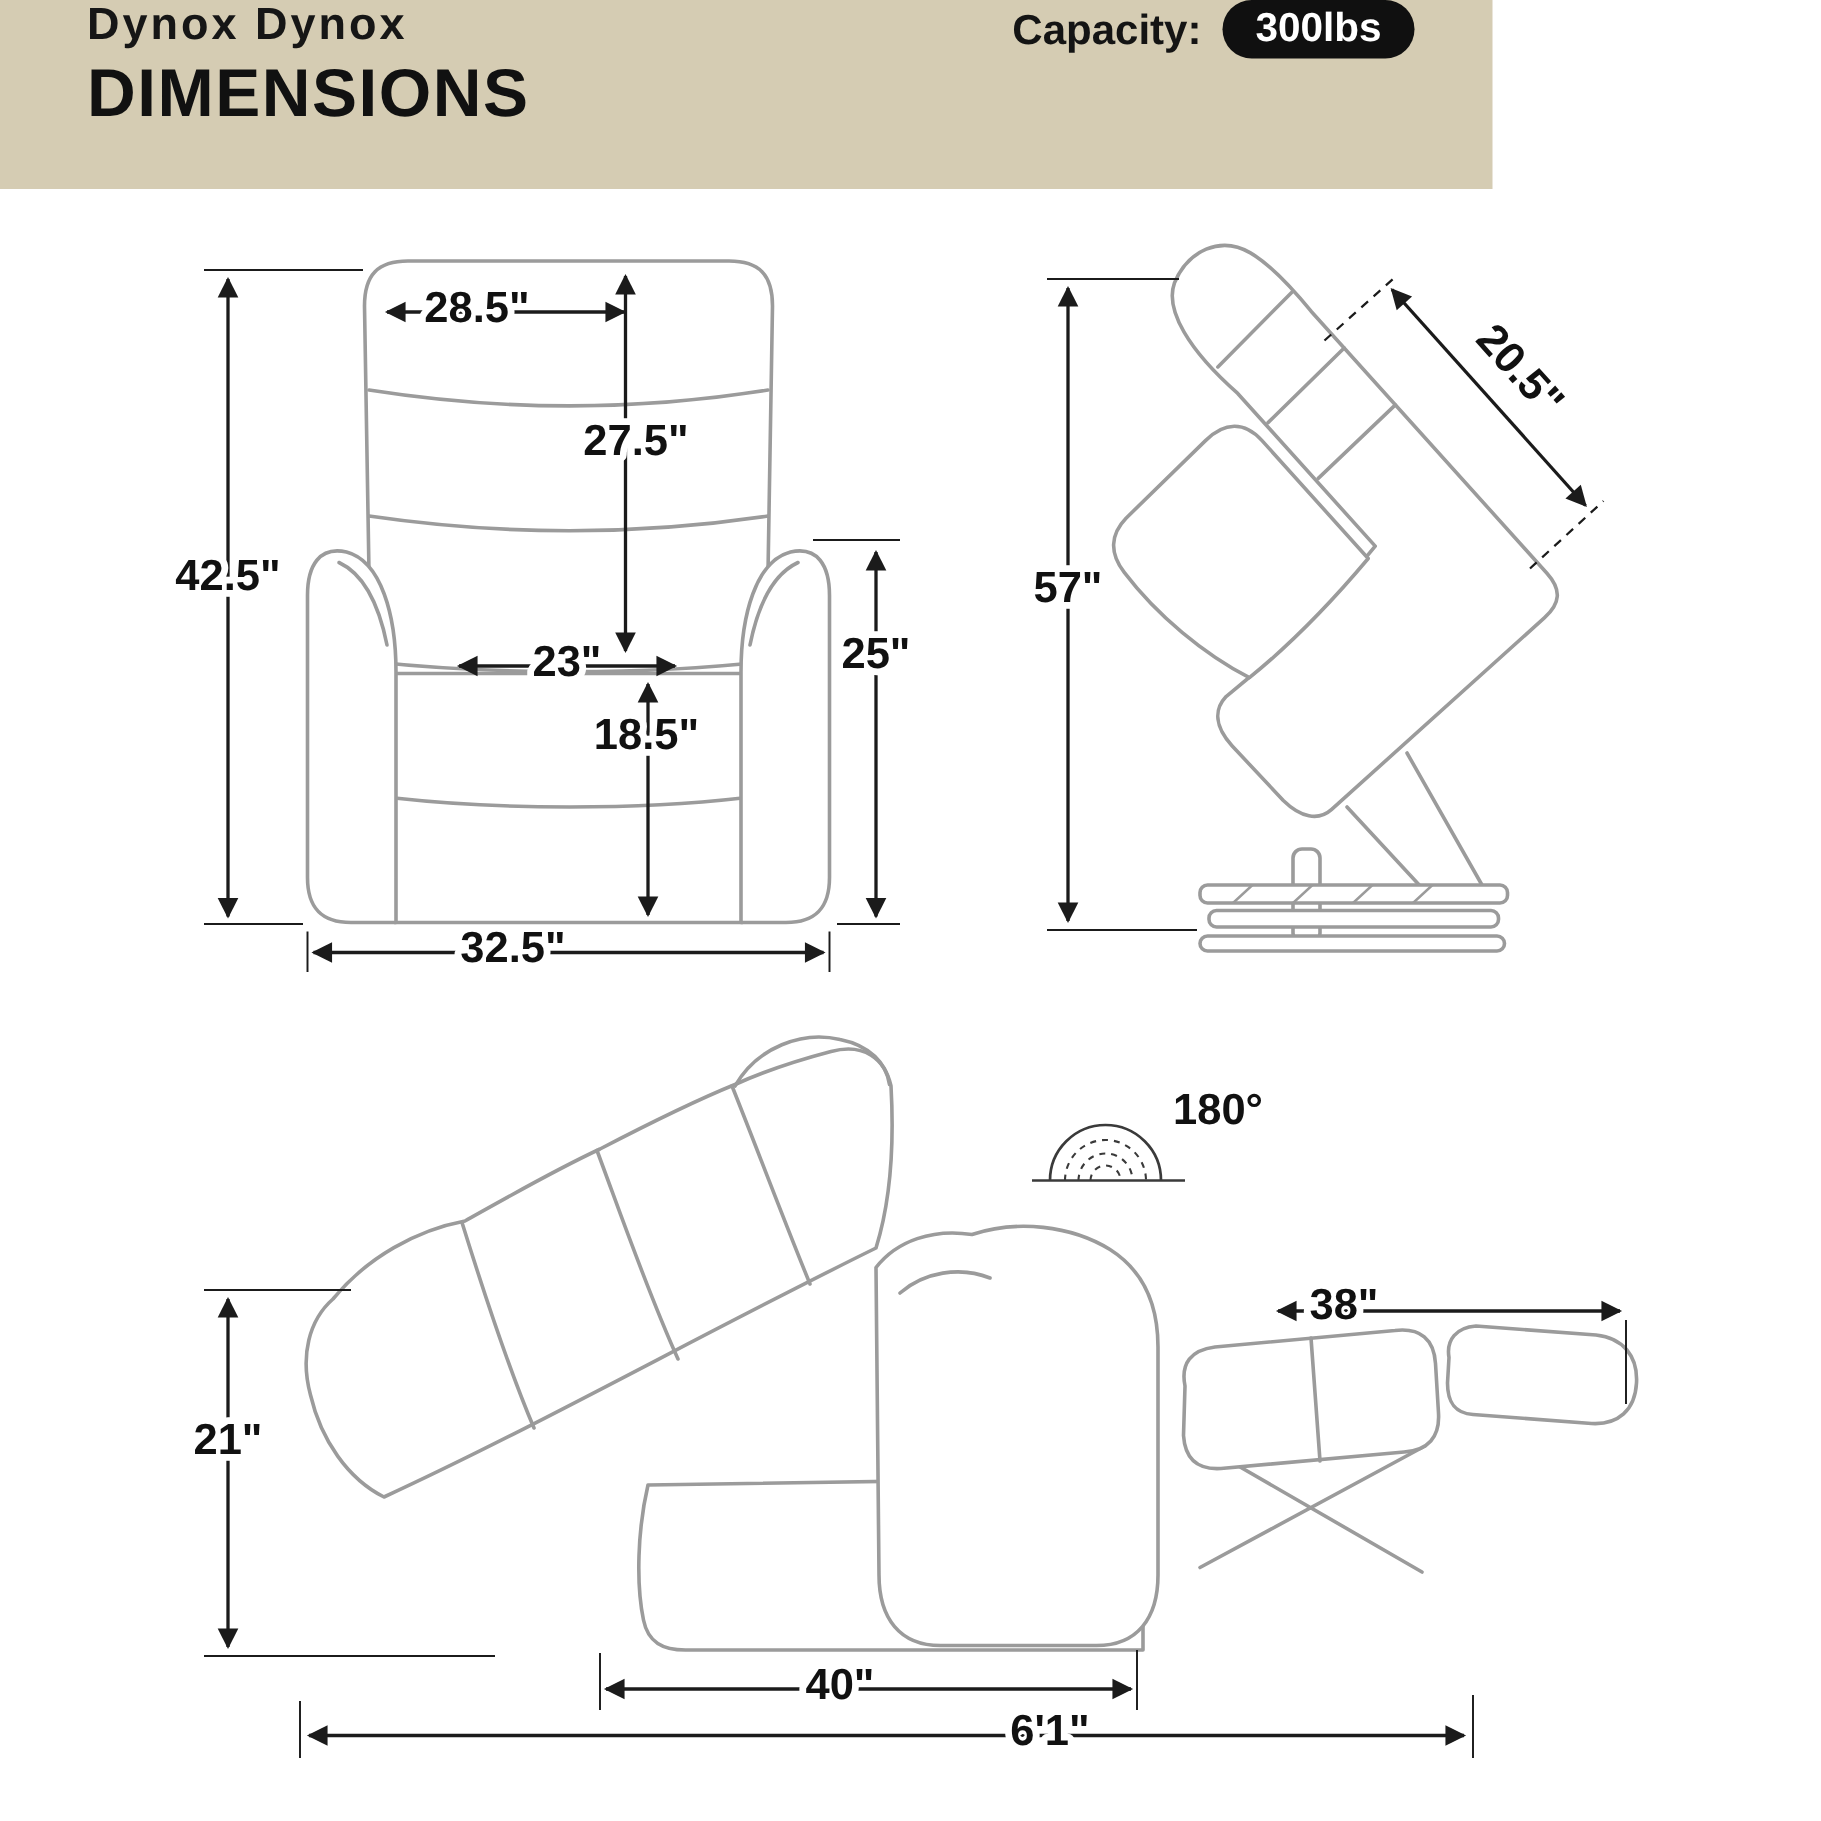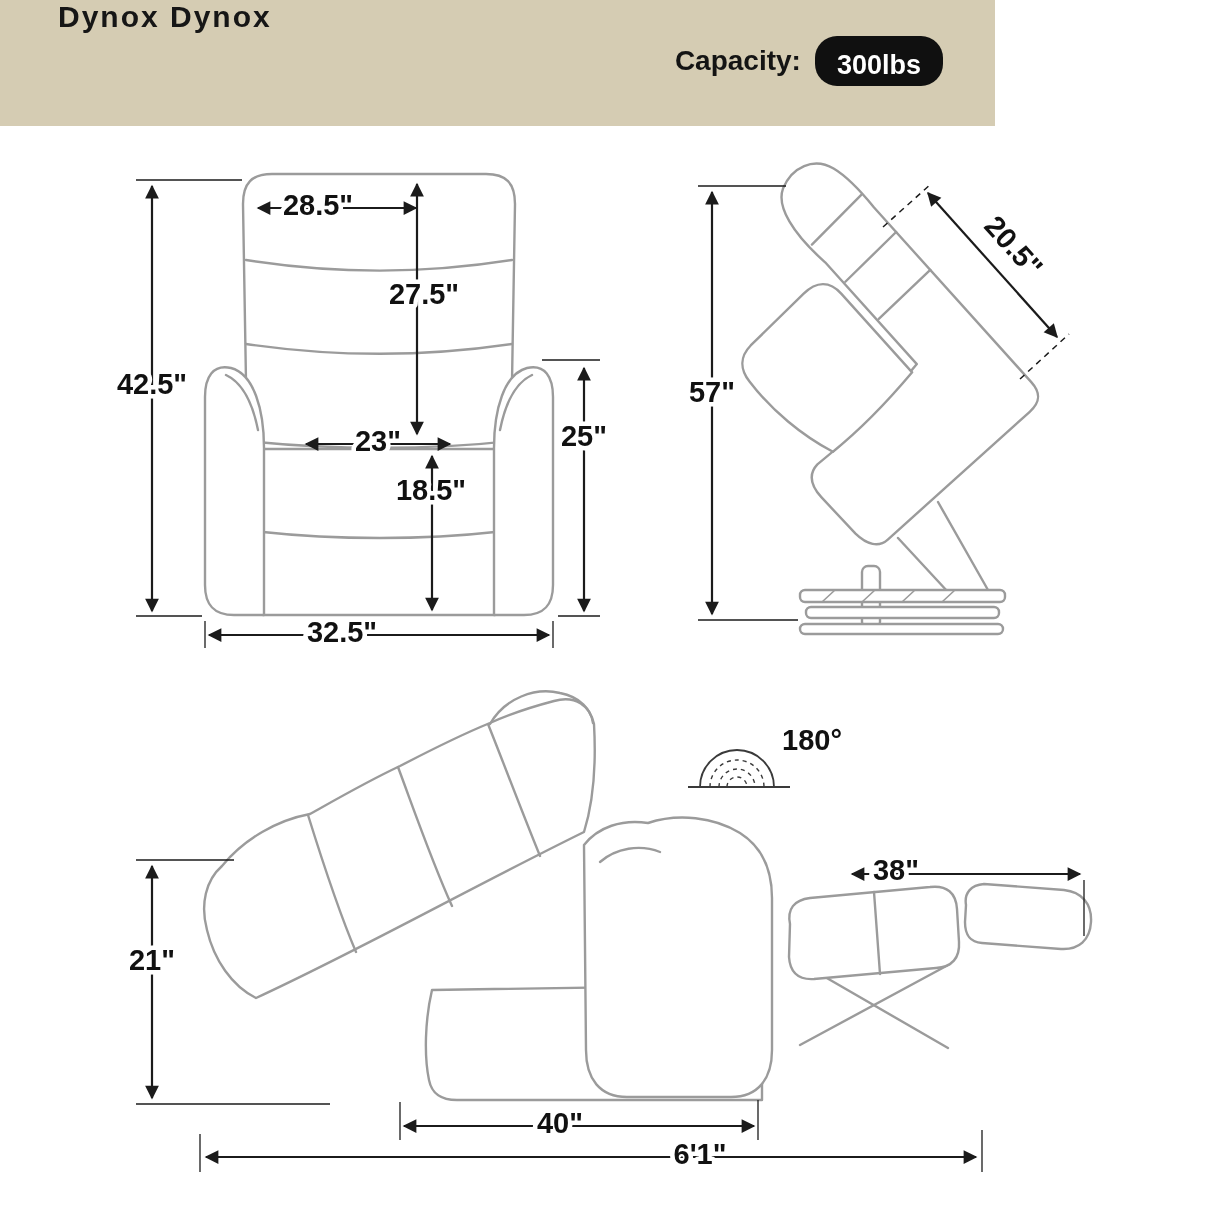--- a/index.html
+++ b/index.html
@@ -3,25 +3,25 @@
 <meta charset="utf-8">
 <style>
   html,body{margin:0;padding:0;width:1214px;height:1214px;background:#ffffff;
     font-family:"Liberation Sans",sans-serif;overflow:hidden;}
   .stage{position:relative;width:1214px;height:1214px;}
   .header{position:absolute;top:0;left:0;width:995px;height:126px;background:#d5ccb3;
     box-sizing:border-box;display:flex;justify-content:space-between;align-items:flex-start;
     padding:0 52px 0 58px;z-index:2;}
   .brand{font-size:30px;font-weight:700;letter-spacing:2px;color:#161616;}
   .title{font-size:45px;font-weight:800;letter-spacing:1px;color:#111;margin-top:2px;}
-  .specs{display:flex;flex-direction:row;gap:9px;align-items:flex-start;margin-top:36px;}
+  .specs{display:flex;flex-direction:row;gap:9px;align-items:flex-start;}
   .spec-row{display:flex;align-items:center;gap:14px;}
   .spec-label{font-size:28px;font-weight:700;color:#141414;}
   .pill{background:#101010;color:#ffffff;font-size:27px;font-weight:700;
-    padding:14px 22px 5px 22px;border-radius:22px;white-space:nowrap;}
+    padding:3px 22px 5px 22px;border-radius:22px;white-space:nowrap;}
   svg.board{position:absolute;top:0;left:0;z-index:1;}
   .chair{stroke:#9b9b9b;stroke-width:2.4;fill:none;stroke-linecap:round;stroke-linejoin:round;}
   .chairf{stroke:#9b9b9b;stroke-width:2.4;fill:#ffffff;stroke-linecap:round;stroke-linejoin:round;}
   .chairt{stroke:#9b9b9b;stroke-width:1.6;fill:none;}
   .dl{stroke:#1b1b1b;stroke-width:2.2;fill:none;}
   .ext{stroke:#1b1b1b;stroke-width:1.3;fill:none;}
   .dsh{stroke:#1b1b1b;stroke-width:1.5;fill:none;stroke-dasharray:6 5;}
   .arc-solid{stroke:#3a3a3a;stroke-width:1.8;fill:none;}
   .arc-dash{stroke:#3a3a3a;stroke-width:1.4;fill:none;stroke-dasharray:4 4;}
   .dim{font-family:"Liberation Sans",sans-serif;font-size:29px;font-weight:bold;fill:#111;
@@ -29,20 +29,21 @@
     stroke-width:9px;stroke-linejoin:round;}
 </style>
 </head>
 <body>
 
 <div class="stage">
 
   <div class="header">
     <div class="brand-block">
       <div class="brand">Dynox Dynox</div>
+      <div class="title">DIMENSIONS</div>
     </div>
     <div class="specs">
       <div class="spec-row">
         <span class="spec-label">Capacity:</span>
         <span class="pill">300lbs</span>
       </div>
     </div>
   </div>
 
   <svg class="board" width="1214" height="1214" viewBox="0 0 1214 1214">

